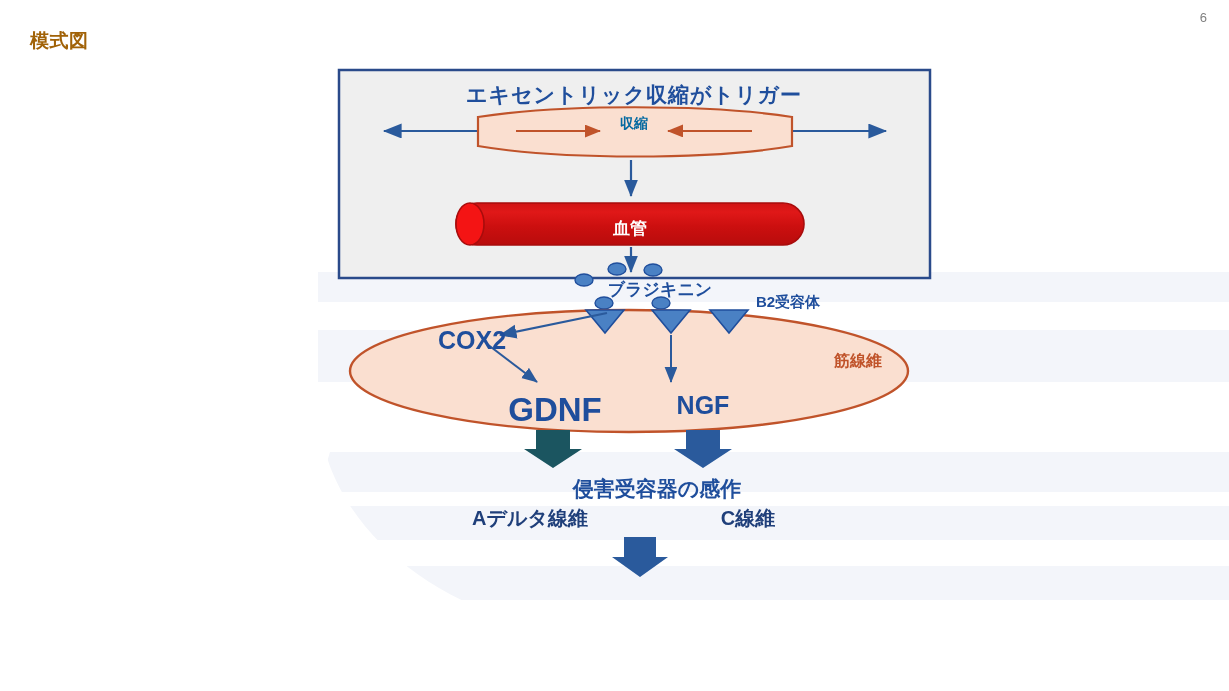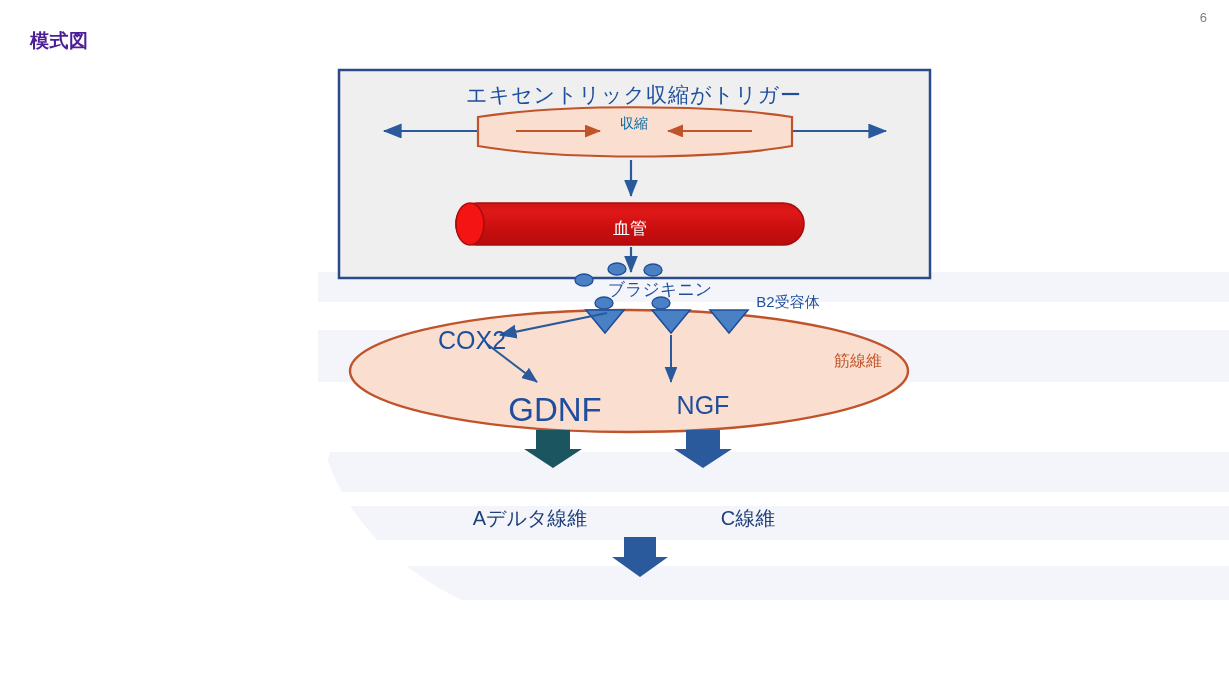--- a/index.html
+++ b/index.html
@@ -18,21 +18,21 @@
     background: #ffffff;
   }
   .bg-decor { position: absolute; left: 0; top: 0; width: 1229px; height: 691px; pointer-events: none; }
   .diagram-svg { position: absolute; left: 0; top: 0; width: 1229px; height: 691px; }
 
   .page-title {
     position: absolute;
     left: 30px; top: 28px;
     font-size: 19px;
     font-weight: bold;
-    color: #4c1d95;
+    color: #a16207;
     letter-spacing: 0.5px;
     white-space: nowrap;
   }
   .page-number {
     position: absolute;
     right: 22px; top: 10px;
     font-size: 13px;
     color: #808080;
   }
   .citation {
@@ -40,21 +40,21 @@
     right: 8px; bottom: 8px;
     font-size: 11.5px;
     color: #1a1a1a;
     white-space: nowrap;
   }
 
   
   .lbl {
     position: absolute;
     white-space: nowrap;
-    font-weight: normal;
+    font-weight: bold;
     line-height: 1;
   }
   .lbl-trigger   { left: 634px; top: 84px;  transform: translateX(-50%); font-size: 21px; color: #1f4e9c; letter-spacing: 1px; }
   .lbl-contract  { left: 634px; top: 123px; transform: translate(-50%,-50%); font-size: 14px; color: #0369a1; }
   .lbl-vessel    { left: 630px; top: 220px; transform: translateX(-50%); font-size: 17px; color: #ffffff; }
   .lbl-brady     { left: 660px; top: 281px; transform: translateX(-50%); font-size: 17px; color: #1f4e9c; }
   .lbl-b2        { left: 788px; top: 294px; transform: translateX(-50%); font-size: 15px; color: #1f4e9c; }
   .lbl-cox2      { left: 472px; top: 328px; transform: translateX(-50%); font-size: 25px; color: #1f4e9c; }
   .lbl-gdnf      { left: 555px; top: 393px; transform: translateX(-50%); font-size: 33px; color: #1f4e9c; }
   .lbl-ngf       { left: 703px; top: 393px; transform: translateX(-50%); font-size: 25px; color: #1f4e9c; }
@@ -184,20 +184,21 @@
   <div class="lbl lbl-b2">B2受容体</div>
 
   <div class="lbl lbl-cox2">COX2</div>
 
   <div class="lbl lbl-gdnf">GDNF</div>
 
   <div class="lbl lbl-ngf">NGF</div>
 
   <div class="lbl lbl-fiber">筋線維</div>
 
+  <div class="lbl lbl-sens">侵害受容器の感作</div>
 
   <div class="lbl lbl-adelta">Aデルタ線維</div>
 
   <div class="lbl lbl-cfiber">C線維</div>
 
 
 
 </div>
 
 </body></html>

